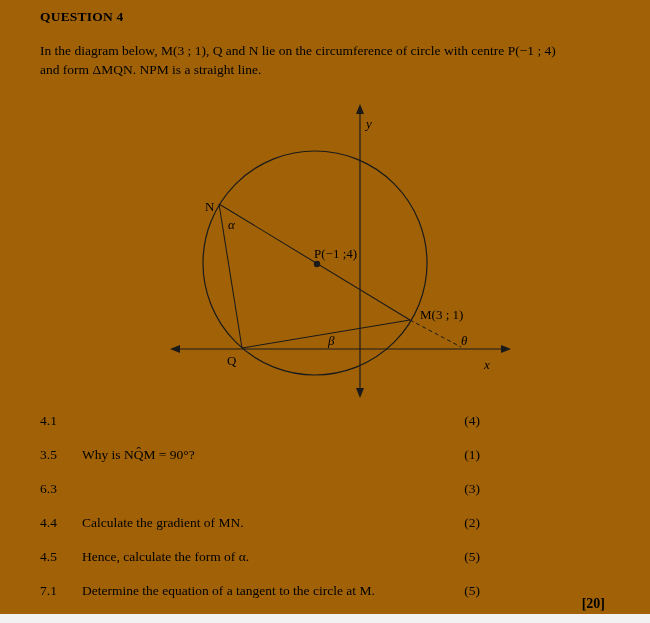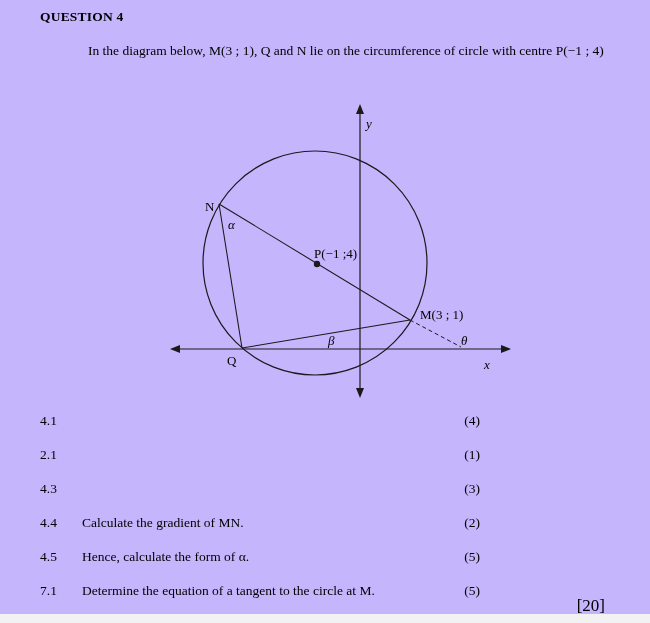--- a/index.html
+++ b/index.html
@@ -1,40 +1,39 @@
 <!DOCTYPE html>
 <html><head>
 <meta charset="utf-8">
 <style>
   html, body { margin: 0; padding: 0; background: #ffffff; }
   .page {
     position: relative;
     width: 650px;
     height: 623px;
-    background: #c4b5fd;
+    background: #a16207;
     font-family: "Liberation Serif", serif;
     color: #000000;
     overflow: hidden;
   }
   .q-title {
     position: absolute;
     left: 40px;
     top: 9px;
     font-size: 13.5px;
     font-weight: bold;
     letter-spacing: 0.2px;
     white-space: nowrap;
   }
   .intro {
     position: absolute;
     left: 40px;
     top: 41px;
     font-size: 13.5px;
     line-height: 19px;
-    margin-left: 48px;
   }
   .intro div { white-space: nowrap; }
   .diagram-svg {
     position: absolute;
     left: 0;
     top: 0;
     width: 650px;
     height: 623px;
   }
   .diagram-svg .stroke {
@@ -59,41 +58,42 @@
     font-size: 13.5px;
     line-height: 18px;
   }
   .qrow .qnum  { position: absolute; left: 40px; }
   .qrow .qtext { position: absolute; left: 82px; white-space: nowrap; }
   .qrow .qmark { position: absolute; right: 48px; }
   .total-marks {
     position: absolute;
     right: 45px;
     top: 596px;
-    font-size: 17px;
-    font-weight: normal;
+    font-size: 14px;
+    font-weight: bold;
   }
   .bottom-strip {
     position: absolute;
     left: 0;
     bottom: 0;
     width: 650px;
     height: 9px;
     background: #f2f2f2;
   }
 </style>
 </head>
 <body>
 
 <div class="page">
 
   <div class="q-title">QUESTION 4</div>
 
   <div class="intro">
     <div>In the diagram below, M(3 ; 1), Q and N lie on the circumference of circle with centre P(−1 ; 4)</div>
+    <div>and form ΔMQN. NPM is a straight line.</div>
   </div>
 
   <svg class="diagram-svg" viewBox="0 0 650 623" xmlns="http://www.w3.org/2000/svg">
 
     <circle class="stroke" cx="315" cy="263" r="112" stroke-width="1.25"></circle>
 
     <line class="stroke" x1="176" y1="349" x2="505" y2="349"></line>
     <polygon class="fillblk" points="170,349 180,345 180,353"></polygon>
     <polygon class="fillblk" points="511,349 501,345 501,353"></polygon>
 
@@ -118,25 +118,26 @@
     <text x="227" y="365">Q</text>
     <text class="it" x="328" y="345">β</text>
     <text class="it" x="461" y="345">θ</text>
   </svg>
 
   <div class="qrow" style="top:412px">
     <span class="qnum">4.1</span>
     <span class="qmark">(4)</span>
   </div>
   <div class="qrow" style="top:446px">
-    <span class="qnum">2.1</span>
+    <span class="qnum">3.5</span>
+    <span class="qtext">Why is NQ̂M = 90°?</span>
     <span class="qmark">(1)</span>
   </div>
   <div class="qrow" style="top:480px">
-    <span class="qnum">4.3</span>
+    <span class="qnum">6.3</span>
     <span class="qmark">(3)</span>
   </div>
   <div class="qrow" style="top:514px">
     <span class="qnum">4.4</span>
     <span class="qtext">Calculate the gradient of MN.</span>
     <span class="qmark">(2)</span>
   </div>
   <div class="qrow" style="top:548px">
     <span class="qnum">4.5</span>
     <span class="qtext">Hence, calculate the form of α.</span>

